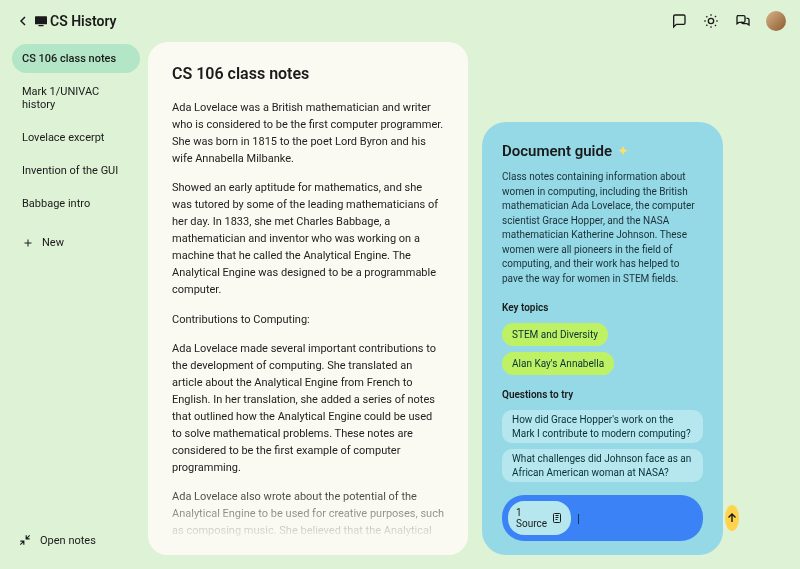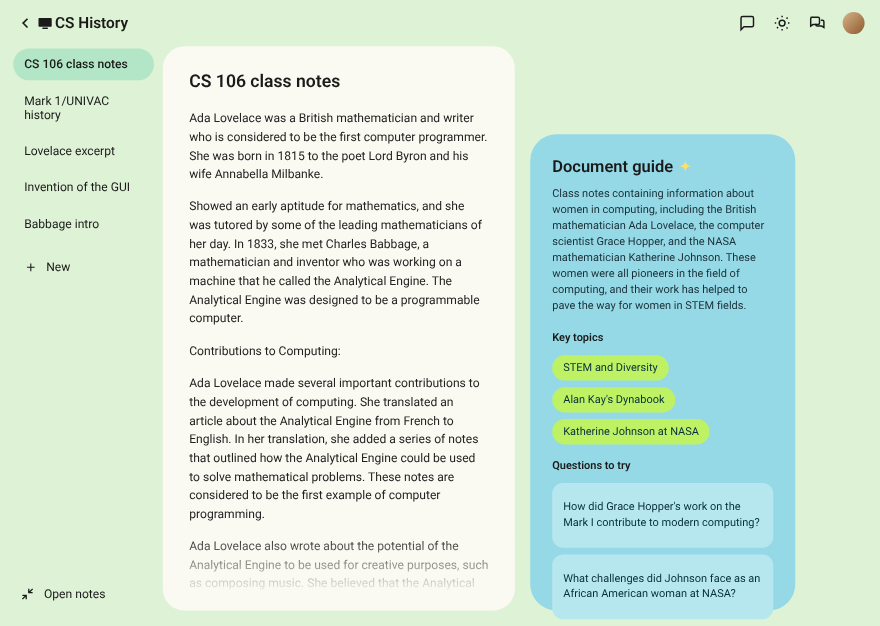--- a/index.html
+++ b/index.html
@@ -94,21 +94,21 @@
     border-radius:14px;
     padding:6px 10px;
     font-size:10px;
     color:#083038;
     cursor:pointer;
   }
   .q-list { display:flex; flex-direction:column; gap:6px; margin-bottom:10px; }
   .q-item {
     background:#b6e7ef;
     border-radius:10px;
-    padding:16px 10px;
+    padding:3px 10px;
     font-size:10px;
     line-height:1.35;
     color:#083038;
     cursor:pointer;
   }
   .guide-input-row {
     margin-top:auto;
     background:#3b82f6;
     border-radius:22px;
     padding:6px 6px 6px 6px;
@@ -213,22 +213,21 @@
     <div class="guide-card">
       <div class="guide-title">
         <span>Document guide</span>
         <span class="sparkle">✦</span>
       </div>
       <div class="guide-desc">Class notes containing information about women in computing, including the British mathematician Ada Lovelace, the computer scientist Grace Hopper, and the NASA mathematician Katherine Johnson. These women were all pioneers in the field of computing, and their work has helped to pave the way for women in STEM fields.</div>
 
       <div class="guide-section">Key topics</div>
       <div class="chip-row">
         <div class="chip">STEM and Diversity</div>
-        <div class="chip">Alan Kay's Dynabook</div>
-        <div class="chip">Katherine Johnson at NASA</div>
+        <div class="chip">Alan Kay's Annabella</div>
       </div>
 
       <div class="guide-section">Questions to try</div>
       <div class="q-list">
         <div class="q-item">How did Grace Hopper's work on the Mark I contribute to modern computing?</div>
         <div class="q-item">What challenges did Johnson face as an African American woman at NASA?</div>
       </div>
 
       <div class="guide-input-row">
         <div class="source-chip">

